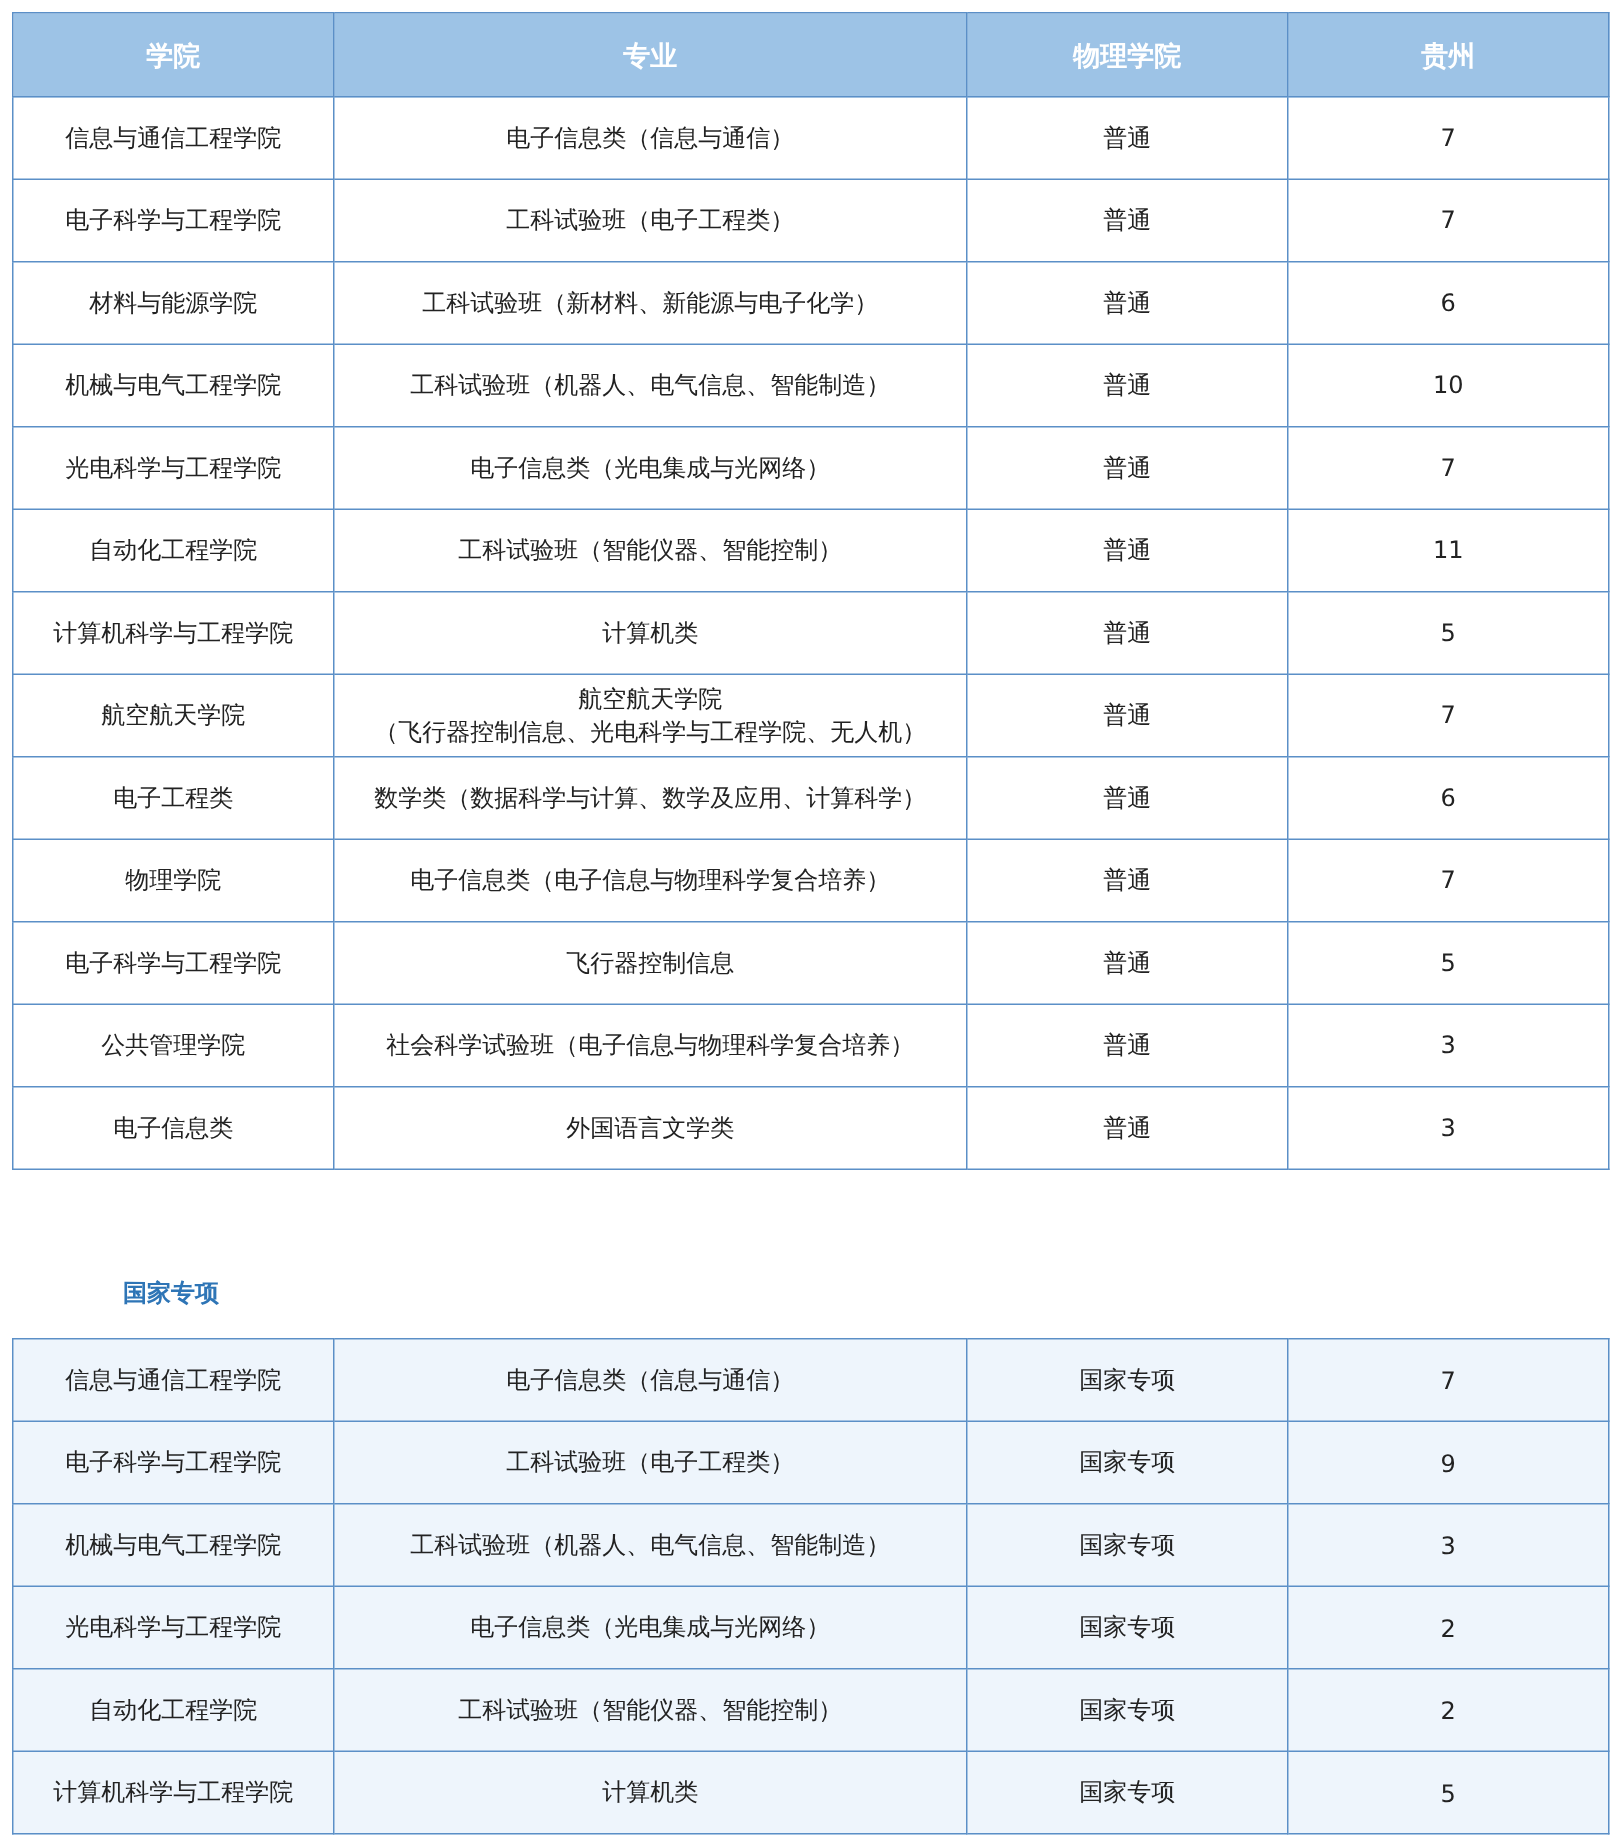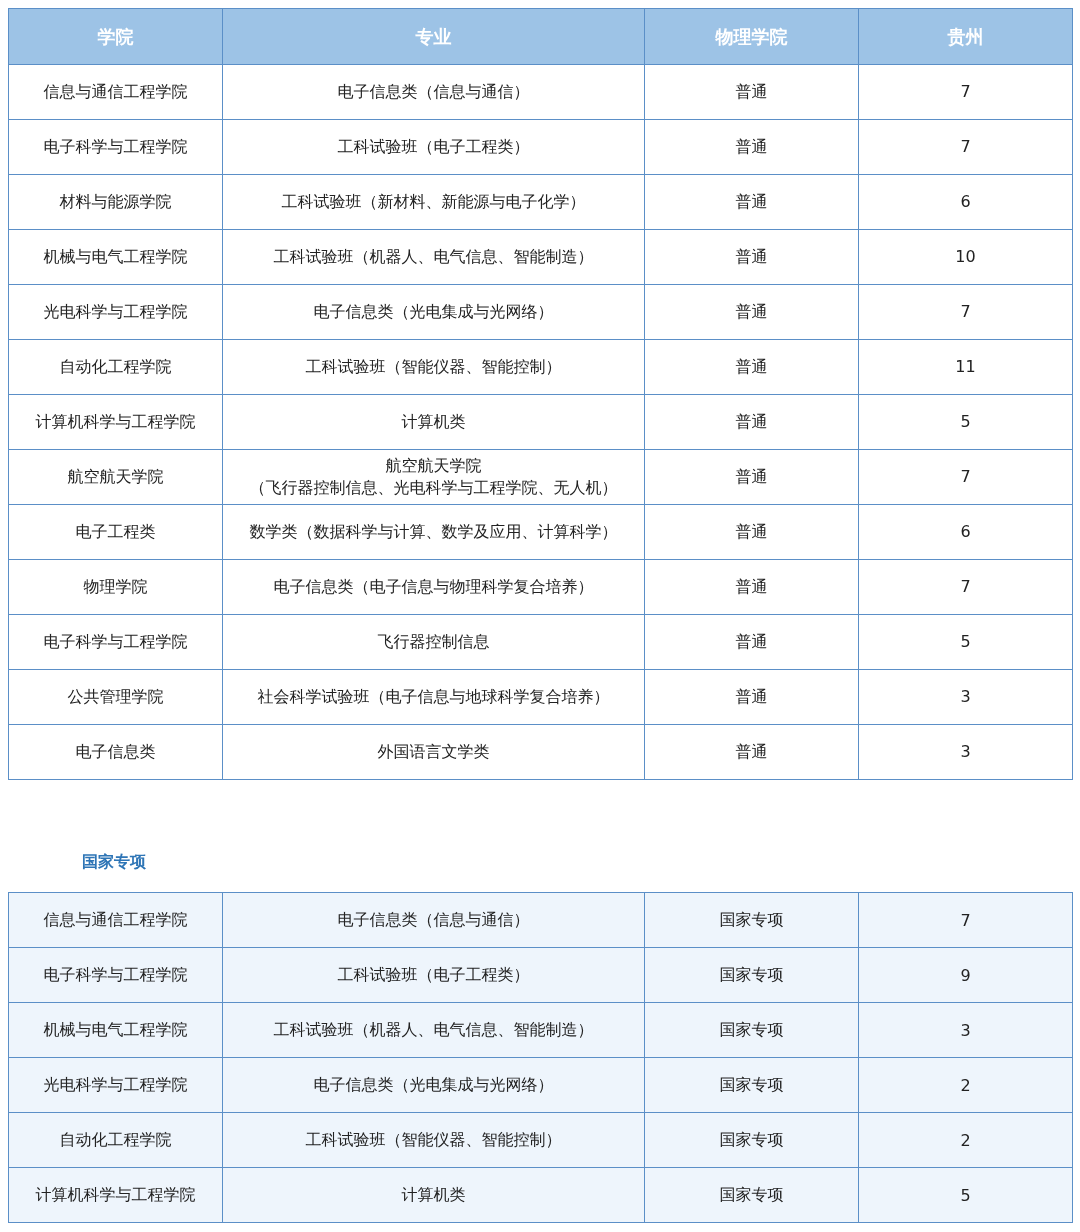--- a/index.html
+++ b/index.html
@@ -98,21 +98,21 @@
         <td>7</td>
       </tr>
       <tr>
         <td>电子科学与工程学院</td>
         <td>飞行器控制信息</td>
         <td>普通</td>
         <td>5</td>
       </tr>
       <tr>
         <td>公共管理学院</td>
-        <td>社会科学试验班（电子信息与地球科学复合培养）</td>
+        <td>社会科学试验班（电子信息与物理科学复合培养）</td>
         <td>普通</td>
         <td>3</td>
       </tr>
       <tr>
         <td>电子信息类</td>
         <td>外国语言文学类</td>
         <td>普通</td>
         <td>3</td>
       </tr>
     </tbody>

